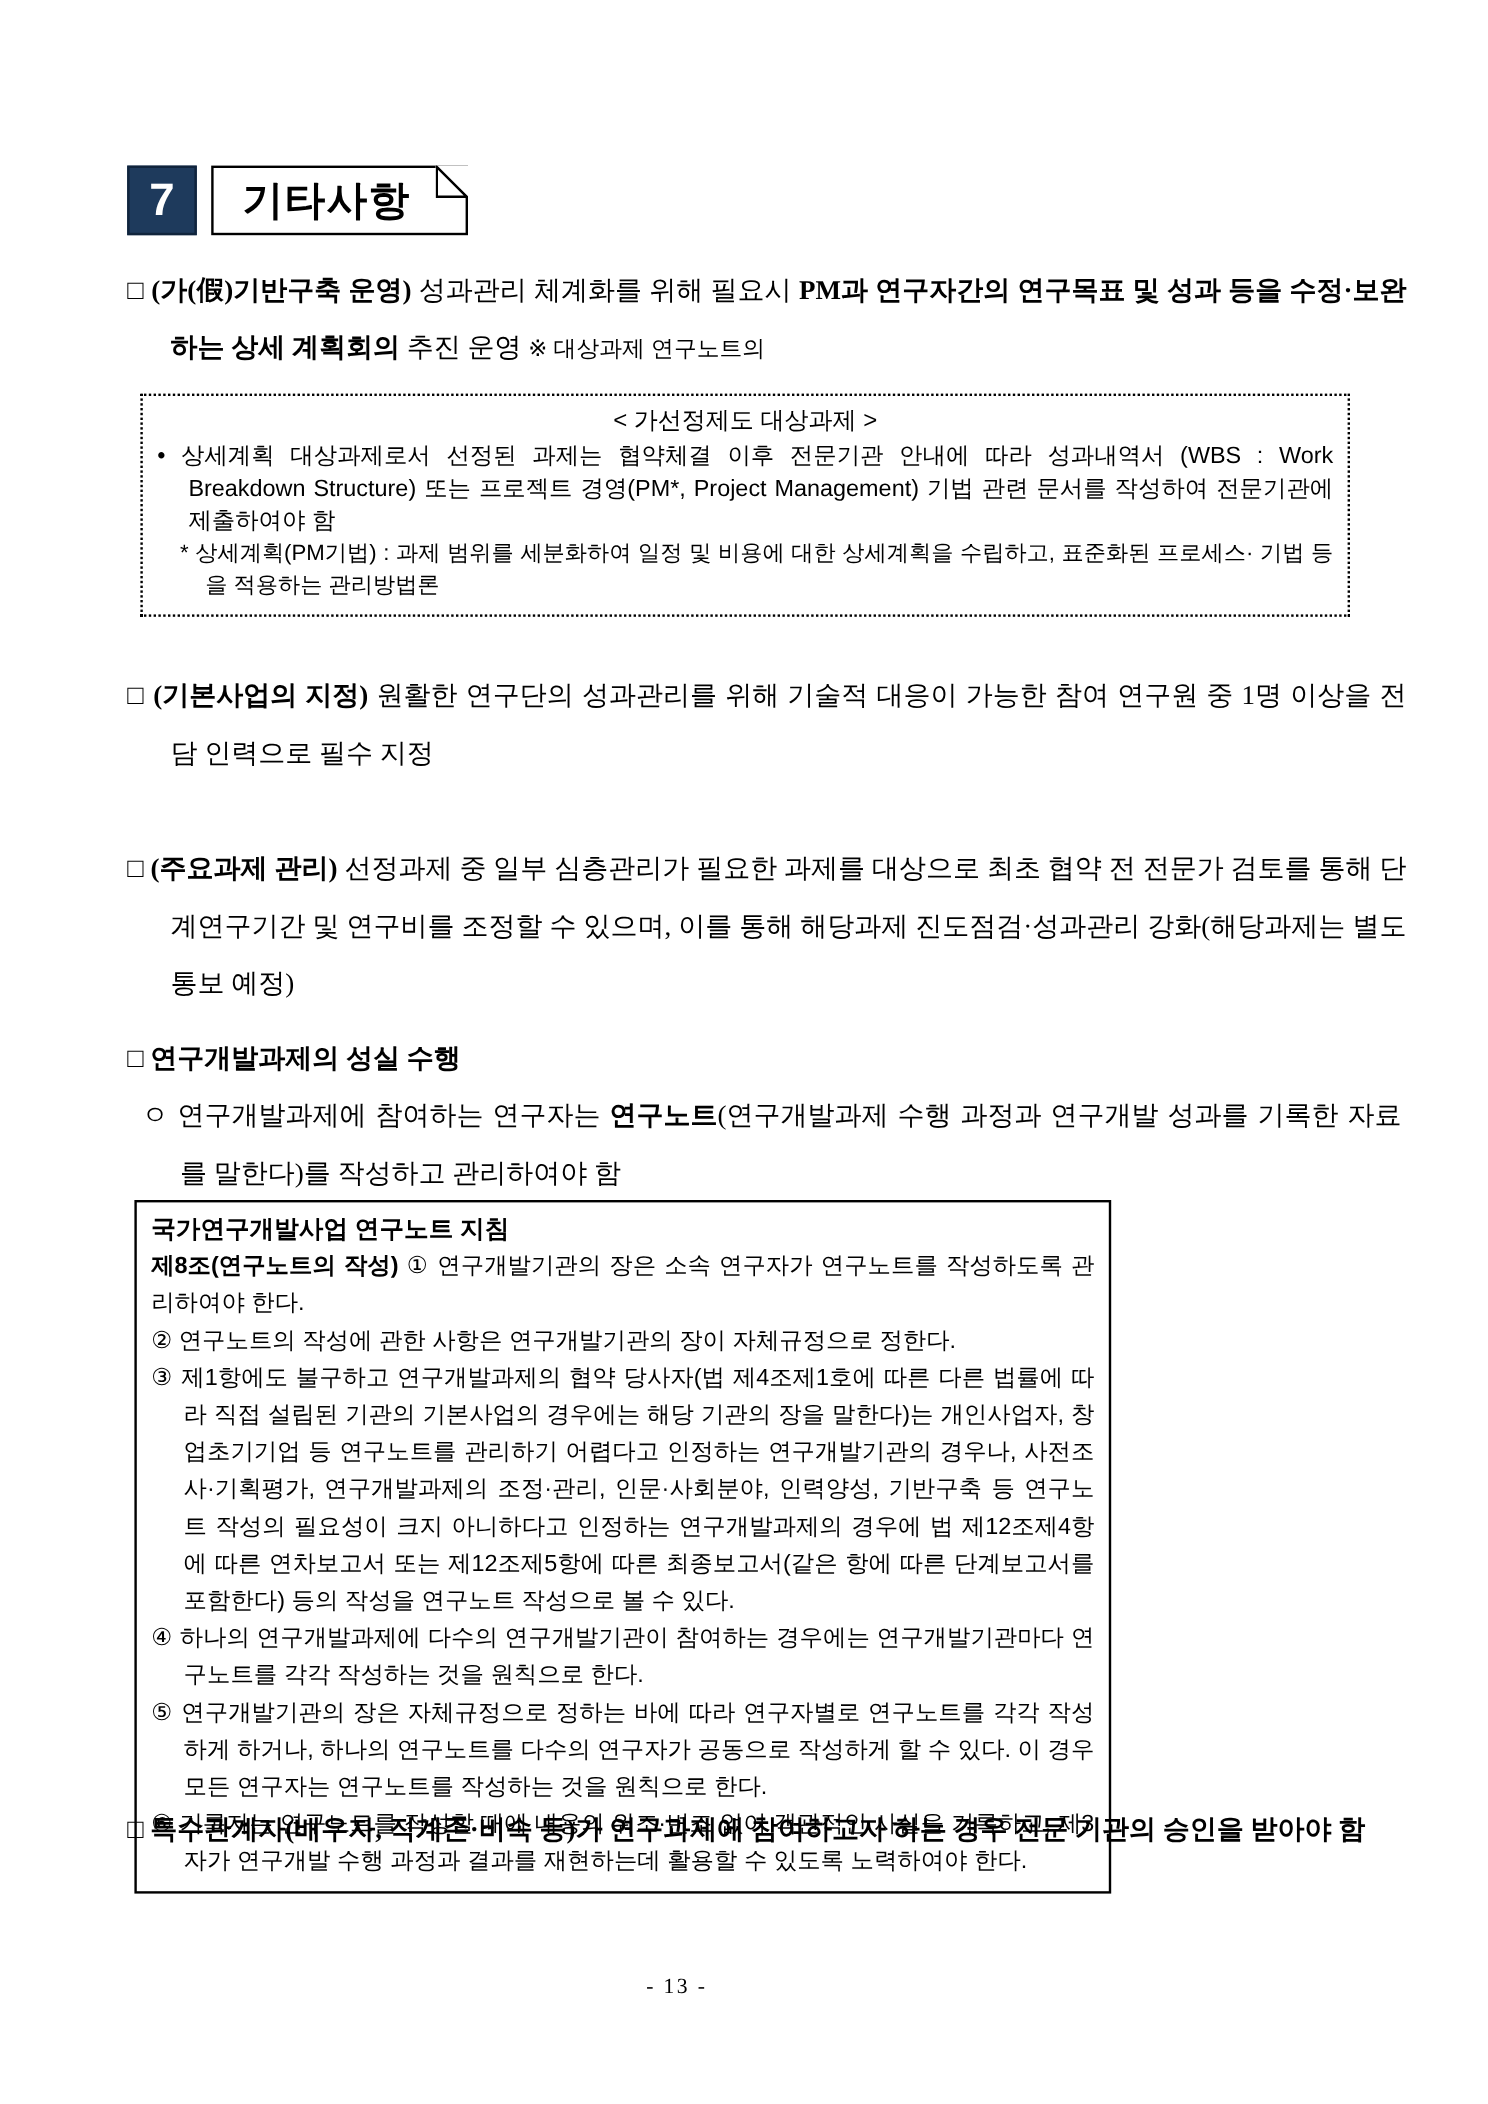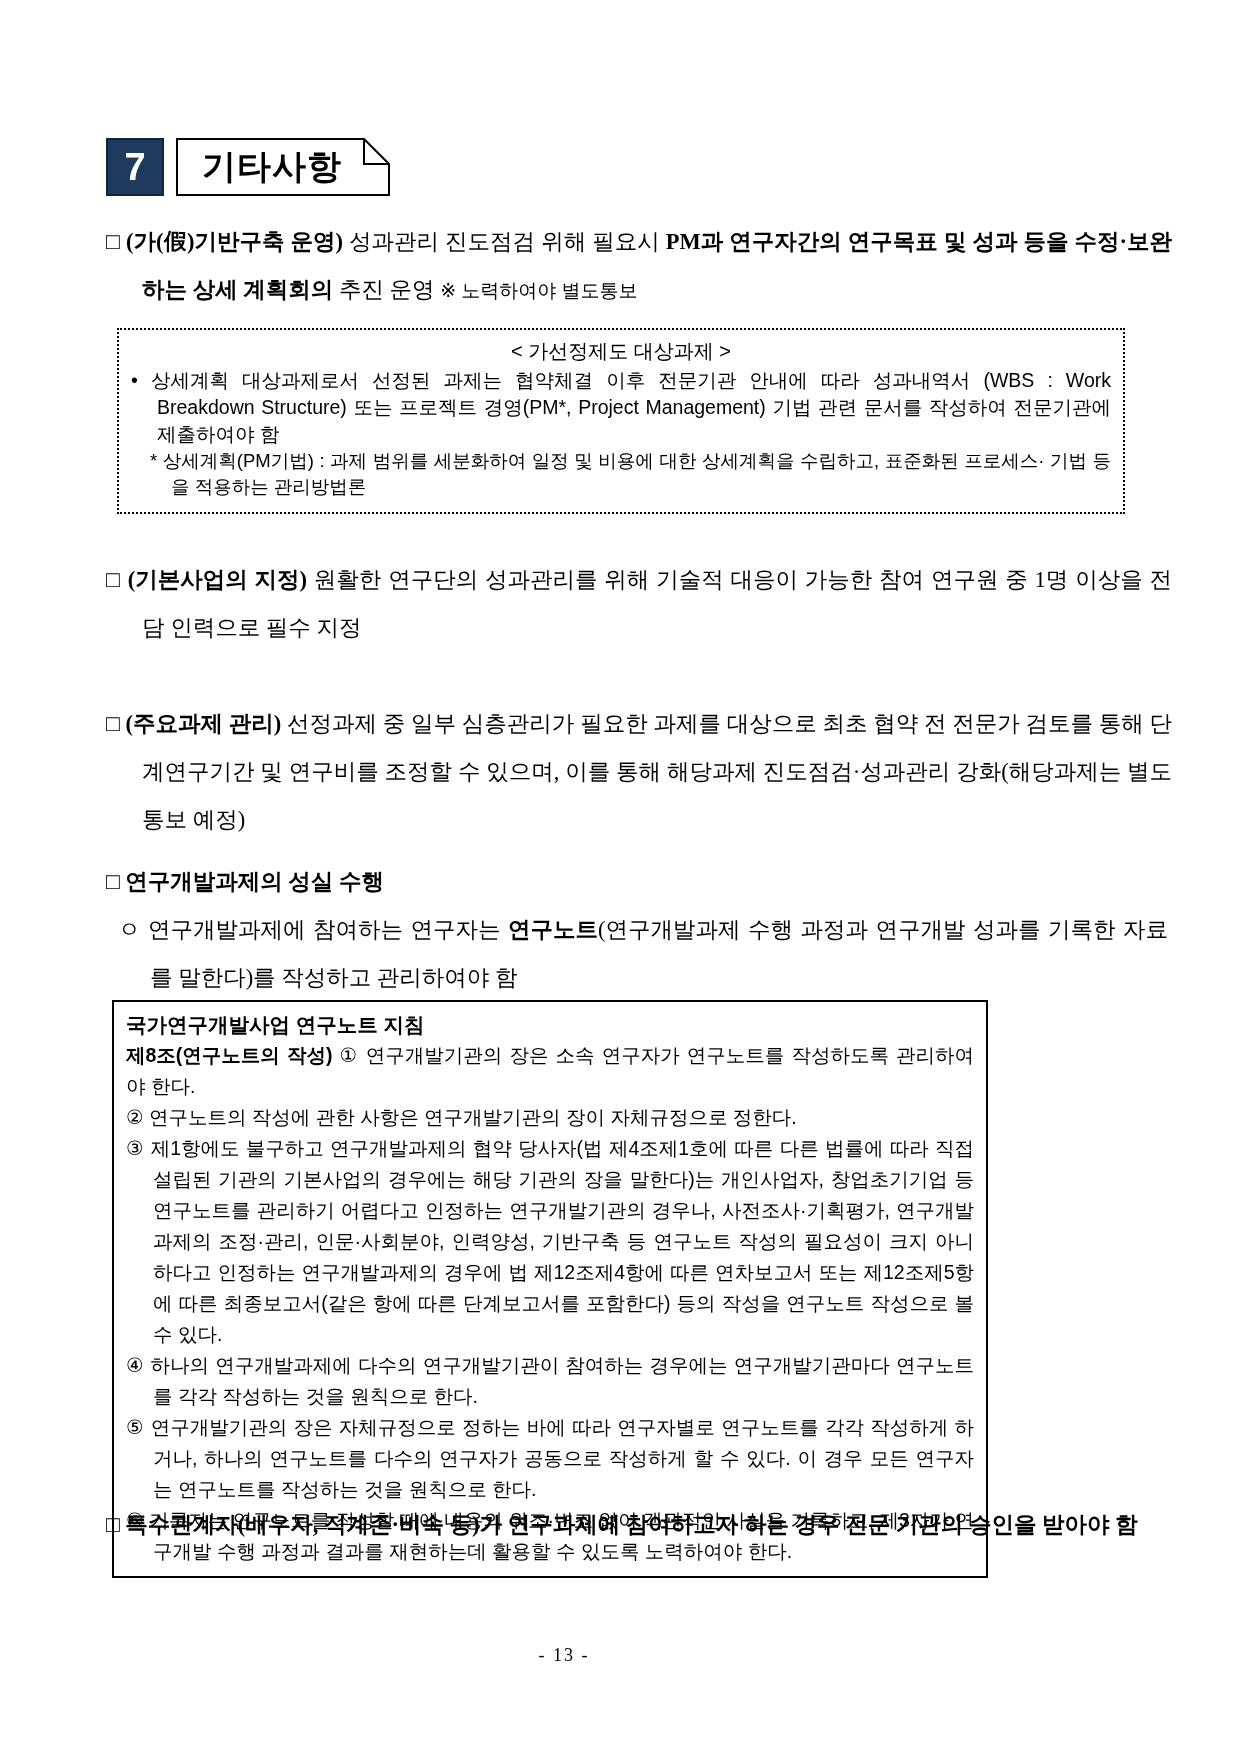--- a/index.html
+++ b/index.html
@@ -61,21 +61,21 @@
   .s2 { top: 556px; }
   .s2-note { top: 664px; }
   .s3 { top: 700px; }
   .s4-head { top: 858px; font-weight: 700; }
   .s4-sub { top: 906px; left: 118px; width: 1018px; padding-left: 32px; text-indent: -32px; }
   .s5 { top: 1500px; font-weight: 700; line-height: 50px; }
   .nt { font-weight: 700; }
 
   
   .solid-box {
-    position: absolute; top: 1000px; left: 112px; width: 876px; box-sizing: border-box;
+    position: absolute; top: 1000px; left: 112px; width: 814px; box-sizing: border-box;
     border: 2px solid #000; padding: 7px 12px 9px 12px;
     font-family: "Liberation Sans", "DejaVu Sans", sans-serif;
     font-size: 19.5px; line-height: 31px;
   }
   .solid-box p { margin: 0; text-align: justify; }
   .solid-box .box2-title { font-weight: 700; font-size: 20.5px; }
   .solid-box .art-label { font-weight: 700; }
   .solid-box .hang { padding-left: 27px; text-indent: -27px; }
 
   
@@ -97,24 +97,24 @@
         <svg width="27" height="27" viewBox="0 0 27 27">
           <path d="M1 1 L26 26 L1 26 Z" fill="#ffffff" stroke="#000000" stroke-width="2"></path>
         </svg>
       </span>
     </div>
   </div>
 
   <p class="para s1">
     <span class="lbl">□</span>
     <span class="lbl">(가(假)기반구축 운영)</span>
-    <span>성과관리 진도점검 위해 필요시</span>
+    <span>성과관리 체계화를 위해 필요시</span>
     <span class="lbl">PM과 연구자간의 연구목표 및 성과 등을 수정·보완하는 상세 계획회의</span>
     <span>추진 운영</span>
-    <span class="inline-note">※ 노력하여야 별도통보</span>
+    <span class="inline-note">※ 대상과제 연구노트의</span>
   </p>
 
   <div class="dotted-box">
     <p class="box-title">&lt; 가선정제도 대상과제 &gt;</p>
     <p class="bullet-para">
       <span>•</span>
       <span>상세계획 대상과제로서 선정된 과제는 협약체결 이후 전문기관 안내에 따라 성과내역서 (WBS : Work Breakdown Structure) 또는 프로젝트 경영(PM*, Project Management) 기법 관련 문서를 작성하여 전문기관에 제출하여야 함</span>
     </p>
     <p class="fn-para">
       <span>*</span>

